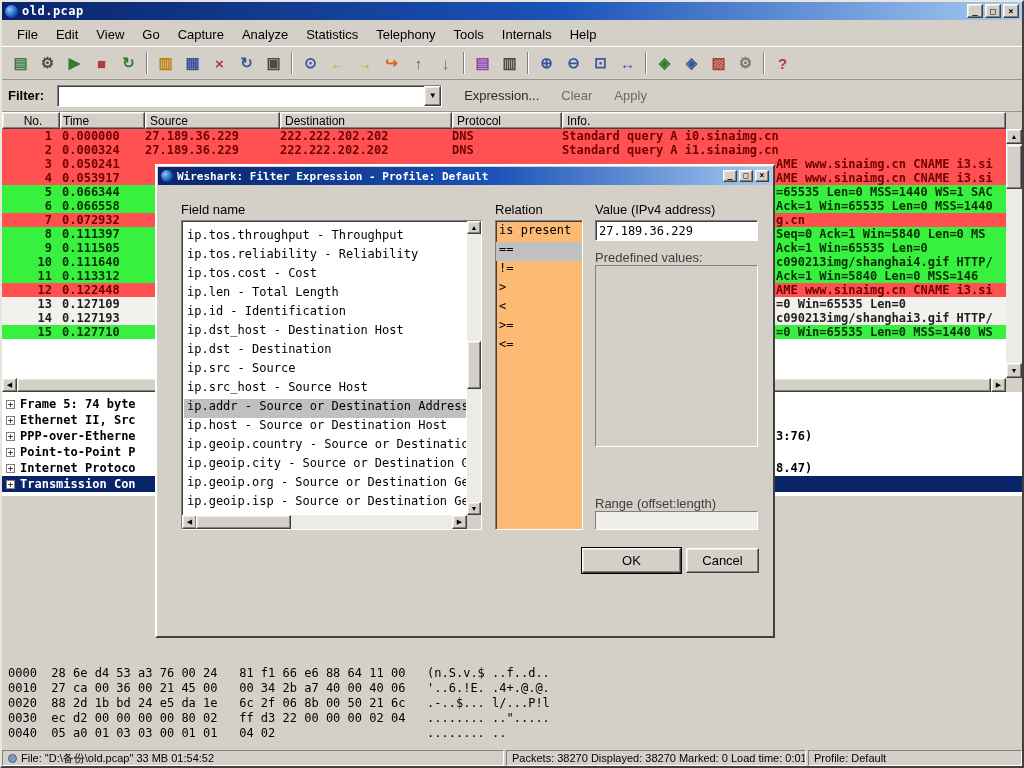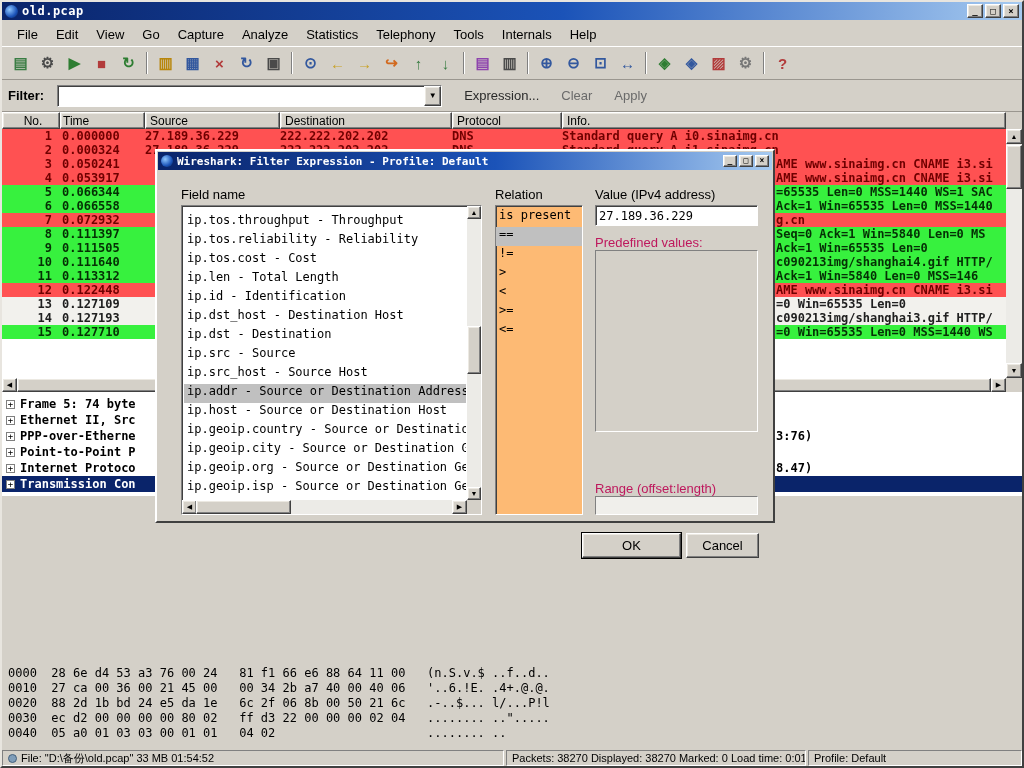--- a/index.html
+++ b/index.html
@@ -76,27 +76,27 @@
 
   
   .statusbar{position:absolute;bottom:2px;left:2px;right:2px;height:16px;display:flex;gap:2px}
   .spanel{height:16px;font-size:11px;padding:1px 5px;white-space:nowrap;overflow:hidden;border:1px solid;border-color:#808080 #fff #fff #808080;display:flex;align-items:center;gap:4px}
   .sp-left{width:502px}
   .sp-mid{width:300px}
   .sp-right{flex:1}
   .expicon{width:9px;height:9px;border-radius:50%;background:#7f9db9;border:1px solid #44607c;flex:none}
 
   
-  .dialog{position:absolute;left:155px;top:149px;width:620px;height:374px;background:#d4d0c8;border:2px solid;border-color:#fff #404040 #404040 #fff;z-index:50}
+  .dialog{position:absolute;left:155px;top:164px;width:620px;height:474px;background:#d4d0c8;border:2px solid;border-color:#fff #404040 #404040 #fff;z-index:50}
   .dtitle{position:absolute;left:1px;top:1px;right:1px;height:18px;background:linear-gradient(90deg,#0a246a 0%,#1b53b8 55%,#a6caf0 100%);display:flex;align-items:center;padding:0 3px;color:#fff;font-weight:bold;font-size:11px}
   .dtitle .appicon{width:12px;height:12px}
   .dtitletext{flex:1;font-family:"DejaVu Sans Mono",monospace}
   .dwbtn{width:14px;height:12px;margin-left:2px;font-size:8px;line-height:10px;text-align:center;font-family:"DejaVu Sans Mono",monospace;color:#000}
   .dlabel{position:absolute;font-size:13px;white-space:nowrap}
-  .dim{color:#be185d}
+  .dim{color:#404040}
   .flist{position:absolute;left:24px;top:54px;width:301px;height:310px;background:#fff;border:1px solid;border-color:#808080 #fff #fff #808080;box-shadow:inset 1px 1px 0 #404040}
   .fitems{position:absolute;left:2px;top:2px;right:15px;bottom:15px;overflow:hidden}
   .fitem{height:19px;line-height:19px;font:400 12px "DejaVu Sans Mono",monospace;white-space:pre;padding-left:3px;overflow:hidden}
   .fitem.partial{margin-top:-14px}
   .fitem.selected{background:#c0c0c0}
   .fvs{position:absolute;right:0;top:0;width:14px;bottom:14px;background:#ecebe7}
   .fvs .sbtn{width:14px;height:13px}
   .fvs .vthumb{width:14px;top:120px;height:48px}
   .fhs{position:absolute;left:0;bottom:0;right:14px;height:14px;background:#ecebe7}
   .fhs .hthumb{left:14px;right:auto;width:95px}

